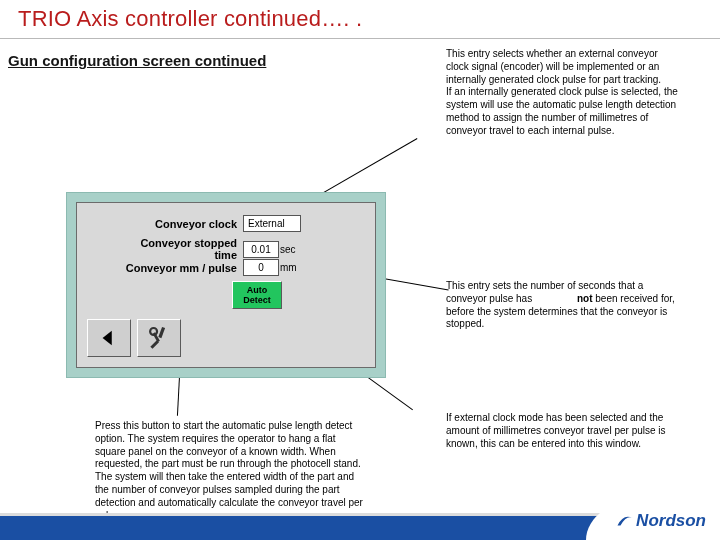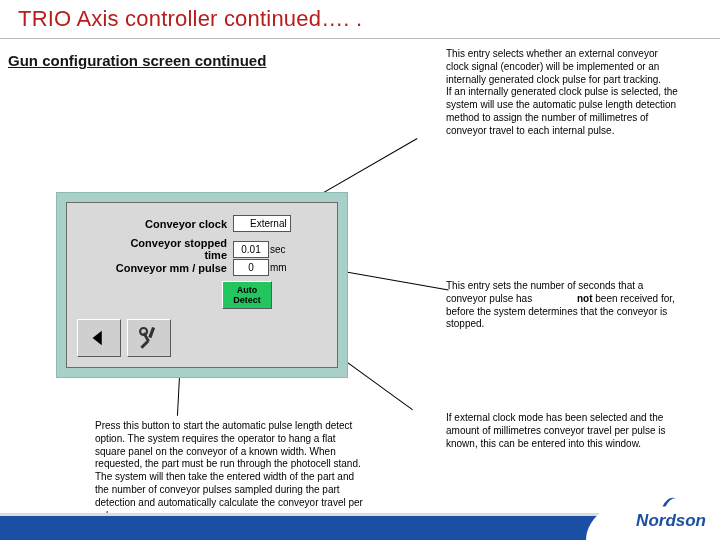--- a/index.html
+++ b/index.html
@@ -41,22 +41,22 @@
   }
   .annot b { font-weight: 700; padding-left: 42px; }
   .annot-right-1 { left: 446px; top: 48px; width: 234px; }
   .annot-right-2 { left: 446px; top: 280px; width: 234px; }
   .annot-right-3 { left: 446px; top: 412px; width: 234px; }
   .annot-bottom { left: 95px; top: 420px; width: 272px; }
 
   
   .panel-wrap {
     position: absolute;
-    left: 56px; top: 192px;
-    width: 292px; height: 186px;
+    left: 66px; top: 192px;
+    width: 320px; height: 186px;
     background: #a8d0c8;
     padding: 9px;
     border: 1px solid #8cbab1;
   }
   .panel-inner {
     width: 100%; height: 100%;
     background: #d9d9d9;
     border: 1px solid #6b6b6b;
     position: relative;
   }
@@ -83,21 +83,21 @@
     margin-left: 6px;
     padding: 0 2px;
   }
   .field-unit {
     font-size: 10px;
     font-weight: 400;
     margin-left: 1px;
   }
   .row1 { left: 40px; top: 12px; }
   .row1 .field-label { width: 120px; }
-  .row1 .field-box { width: 58px; text-align: left; padding-left: 16px; }
+  .row1 .field-box { width: 58px; text-align: left; padding-left: 4px; }
   .row2 { left: 40px; top: 34px; }
   .row2 .field-label { width: 120px; }
   .row2 .field-box { width: 36px; }
   .row3 { left: 40px; top: 56px; }
   .row3 .field-label { width: 120px; }
   .row3 .field-box { width: 36px; }
   .auto-btn {
     position: absolute;
     left: 155px; top: 78px;
     width: 50px; height: 28px;
@@ -174,21 +174,20 @@
   .nordson-logo {
     position: absolute;
     right: 14px; bottom: 9px;
     display: flex;
     align-items: center;
     font-family: Arial, sans-serif;
     font-weight: 700;
     font-style: italic;
     font-size: 17px;
     color: #1a4fa3;
-    flex-direction: column;
   }
   .nordson-swoosh {
     width: 18px; height: 18px;
     margin-right: 2px;
   }
 </style>
 </head>
 <body>
 
 <div class="page-title">TRIO Axis controller continued…. .</div>

